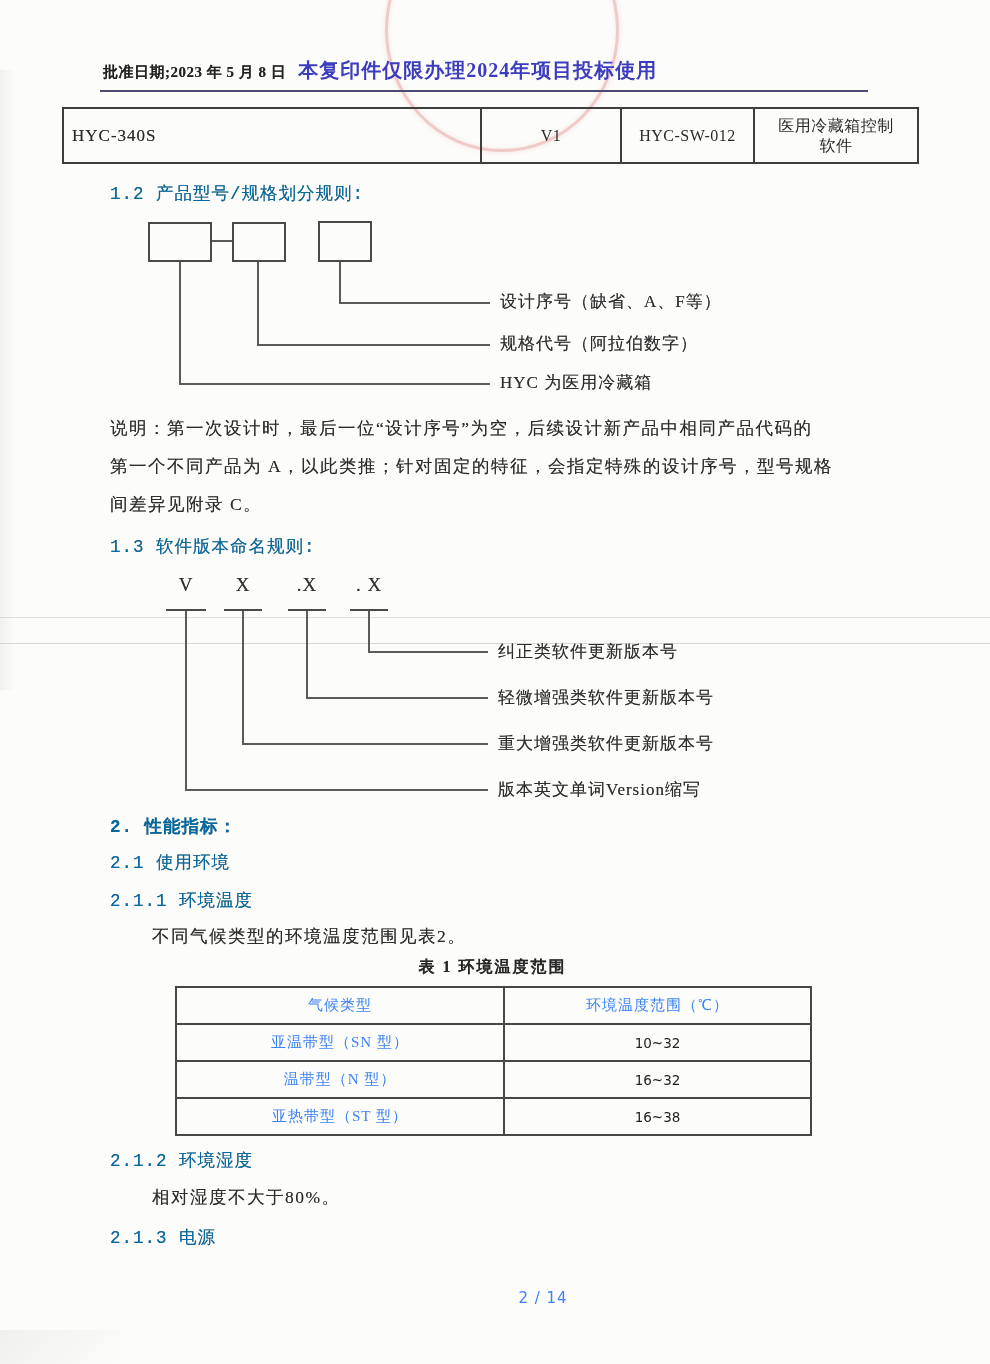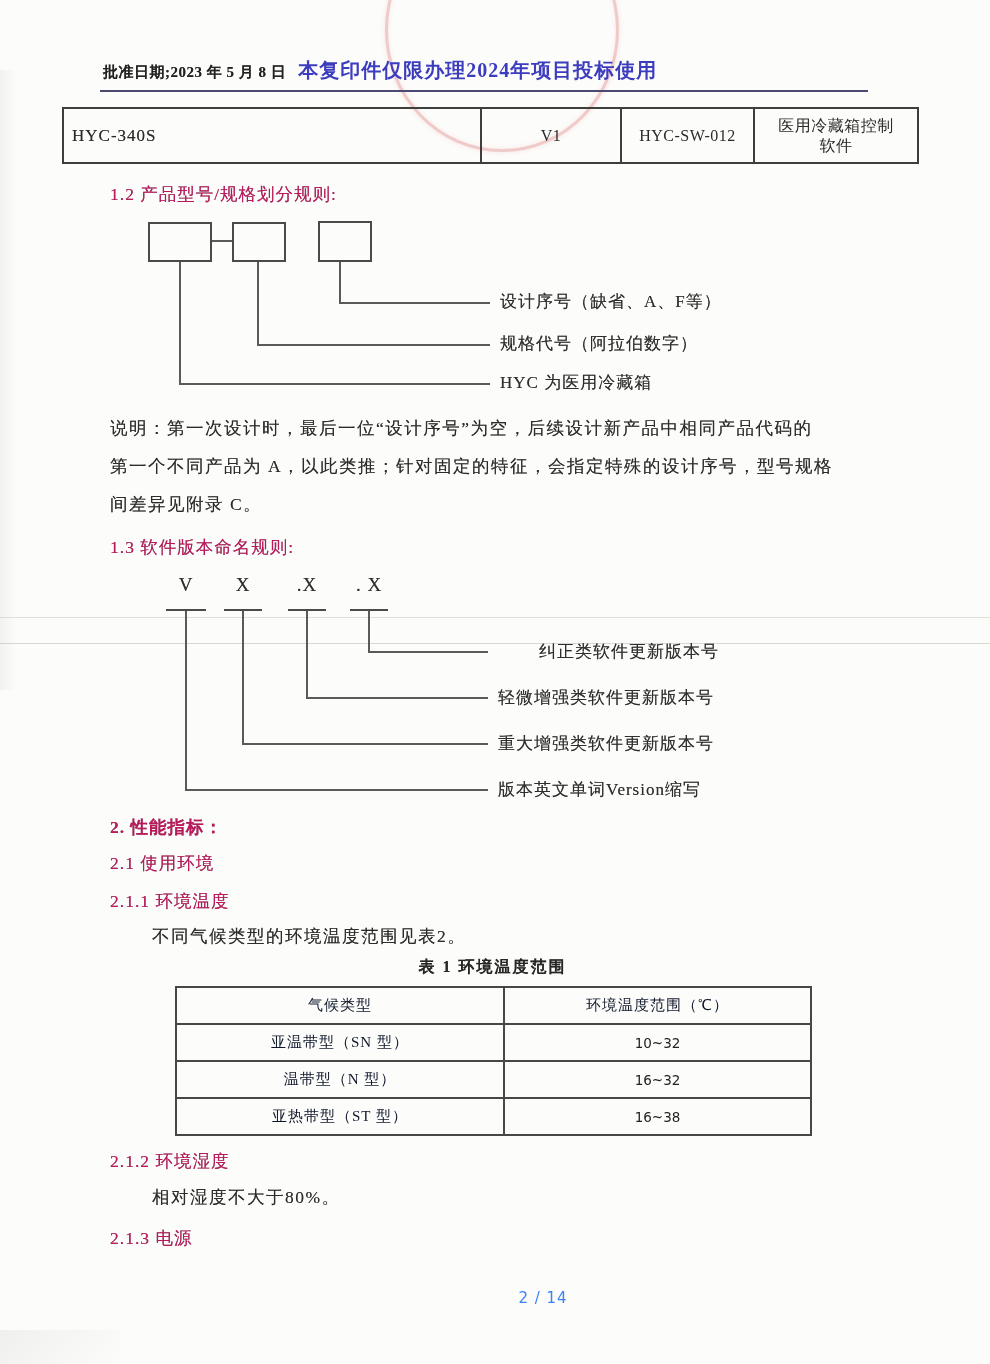--- a/index.html
+++ b/index.html
@@ -11,21 +11,21 @@
     overflow:hidden;
     font-family:"Liberation Serif", serif;
     color:#2f2f2f;
   }
   .abs{position:absolute;}
   .hline{position:absolute;height:2px;background:#5a5a5a;}
   .vline{position:absolute;width:2px;background:#5a5a5a;}
   .faintline{position:absolute;height:1px;background:#e0e0db;left:0;width:990px;}
   .dbox{position:absolute;border:2px solid #4a4a4a;background:transparent;}
   .diag-label{position:absolute;font-size:17px;line-height:20px;color:#2e2e2e;white-space:nowrap;letter-spacing:1px;}
-  .heading{position:absolute;font-size:17.5px;line-height:22px;color:#be185d;white-space:nowrap;letter-spacing:1px;}
+  .heading{position:absolute;font-size:17.5px;line-height:22px;color:#0369a1;white-space:nowrap;letter-spacing:1px;font-family:Liberation Mono, monospace;}
   .body-text{position:absolute;font-size:17.5px;line-height:24px;color:#2c2c2c;white-space:nowrap;letter-spacing:1.5px;}
   .soft{text-shadow:0 0 0.5px rgba(40,40,40,0.55);}
 
   
   .hdr-row{position:absolute;left:103px;top:57px;display:flex;align-items:baseline;white-space:nowrap;}
   .hdr-black{font-size:15px;font-weight:600;color:#222;letter-spacing:0.5px;}
   .hdr-blue{font-size:20px;font-weight:600;color:#3c3cbe;margin-left:12px;letter-spacing:1px;}
   .hdr-underline{position:absolute;left:100px;top:90px;width:768px;height:2px;background:#4a4a72;}
 
   
@@ -55,21 +55,21 @@
   .tbl1-caption{position:absolute;left:175px;top:957px;width:635px;text-align:center;
     font-size:16px;font-weight:700;letter-spacing:2px;color:#262626;font-family:Liberation Serif, serif;}
   table.climate-table{
     position:absolute;left:175px;top:986px;
     border-collapse:collapse;table-layout:fixed;
     width:635px;height:150px;
   }
   table.climate-table td{
     border:2px solid #474747;
     text-align:center;vertical-align:middle;
-    font-size:15px;color:#0f172a;letter-spacing:1px;
+    font-size:15px;color:#3b82f6;letter-spacing:1px;
     height:29px;padding:0;
   }
   table.climate-table td.num{font-family:"DejaVu Sans", sans-serif;font-size:13.5px;letter-spacing:0;color:#222;}
 
   .footer{position:absolute;left:0;top:1289px;width:990px;text-align:center;
     font-family:"DejaVu Sans", sans-serif;font-weight:400;font-size:15px;color:#3b82f6;letter-spacing:1px;padding-left:48px;}
 
   
   .scan-shade-left{position:absolute;left:0;top:70px;width:16px;height:620px;
     background:linear-gradient(to right, rgba(150,150,145,0.10), rgba(150,150,145,0));}
@@ -149,21 +149,21 @@
   <div class="vline" style="left:185px;top:611px;height:180px;"></div>
   <div class="vline" style="left:242px;top:611px;height:134px;"></div>
   <div class="vline" style="left:306px;top:611px;height:88px;"></div>
   <div class="vline" style="left:368px;top:611px;height:42px;"></div>
 
   <div class="hline" style="left:368px;top:651px;width:120px;"></div>
   <div class="hline" style="left:306px;top:697px;width:182px;"></div>
   <div class="hline" style="left:242px;top:743px;width:246px;"></div>
   <div class="hline" style="left:185px;top:789px;width:303px;"></div>
 
-  <div class="diag-label soft" style="left:498px;top:642px;margin-left:41px;">纠正类软件更新版本号</div>
+  <div class="diag-label soft" style="left:498px;top:642px;">纠正类软件更新版本号</div>
   <div class="diag-label soft" style="left:498px;top:688px;">轻微增强类软件更新版本号</div>
   <div class="diag-label soft" style="left:498px;top:734px;">重大增强类软件更新版本号</div>
   <div class="diag-label soft" style="left:498px;top:780px;">版本英文单词Version缩写</div>
 
   <div class="heading soft" style="left:110px;top:816px;font-weight:600;">2. 性能指标：</div>
   <div class="heading soft" style="left:110px;top:852px;">2.1 使用环境</div>
   <div class="heading soft" style="left:110px;top:890px;">2.1.1 环境温度</div>
   <div class="body-text soft" style="left:152px;top:924px;">不同气候类型的环境温度范围见表2。</div>
 
   <div class="tbl1-caption soft">表 1  环境温度范围</div>

